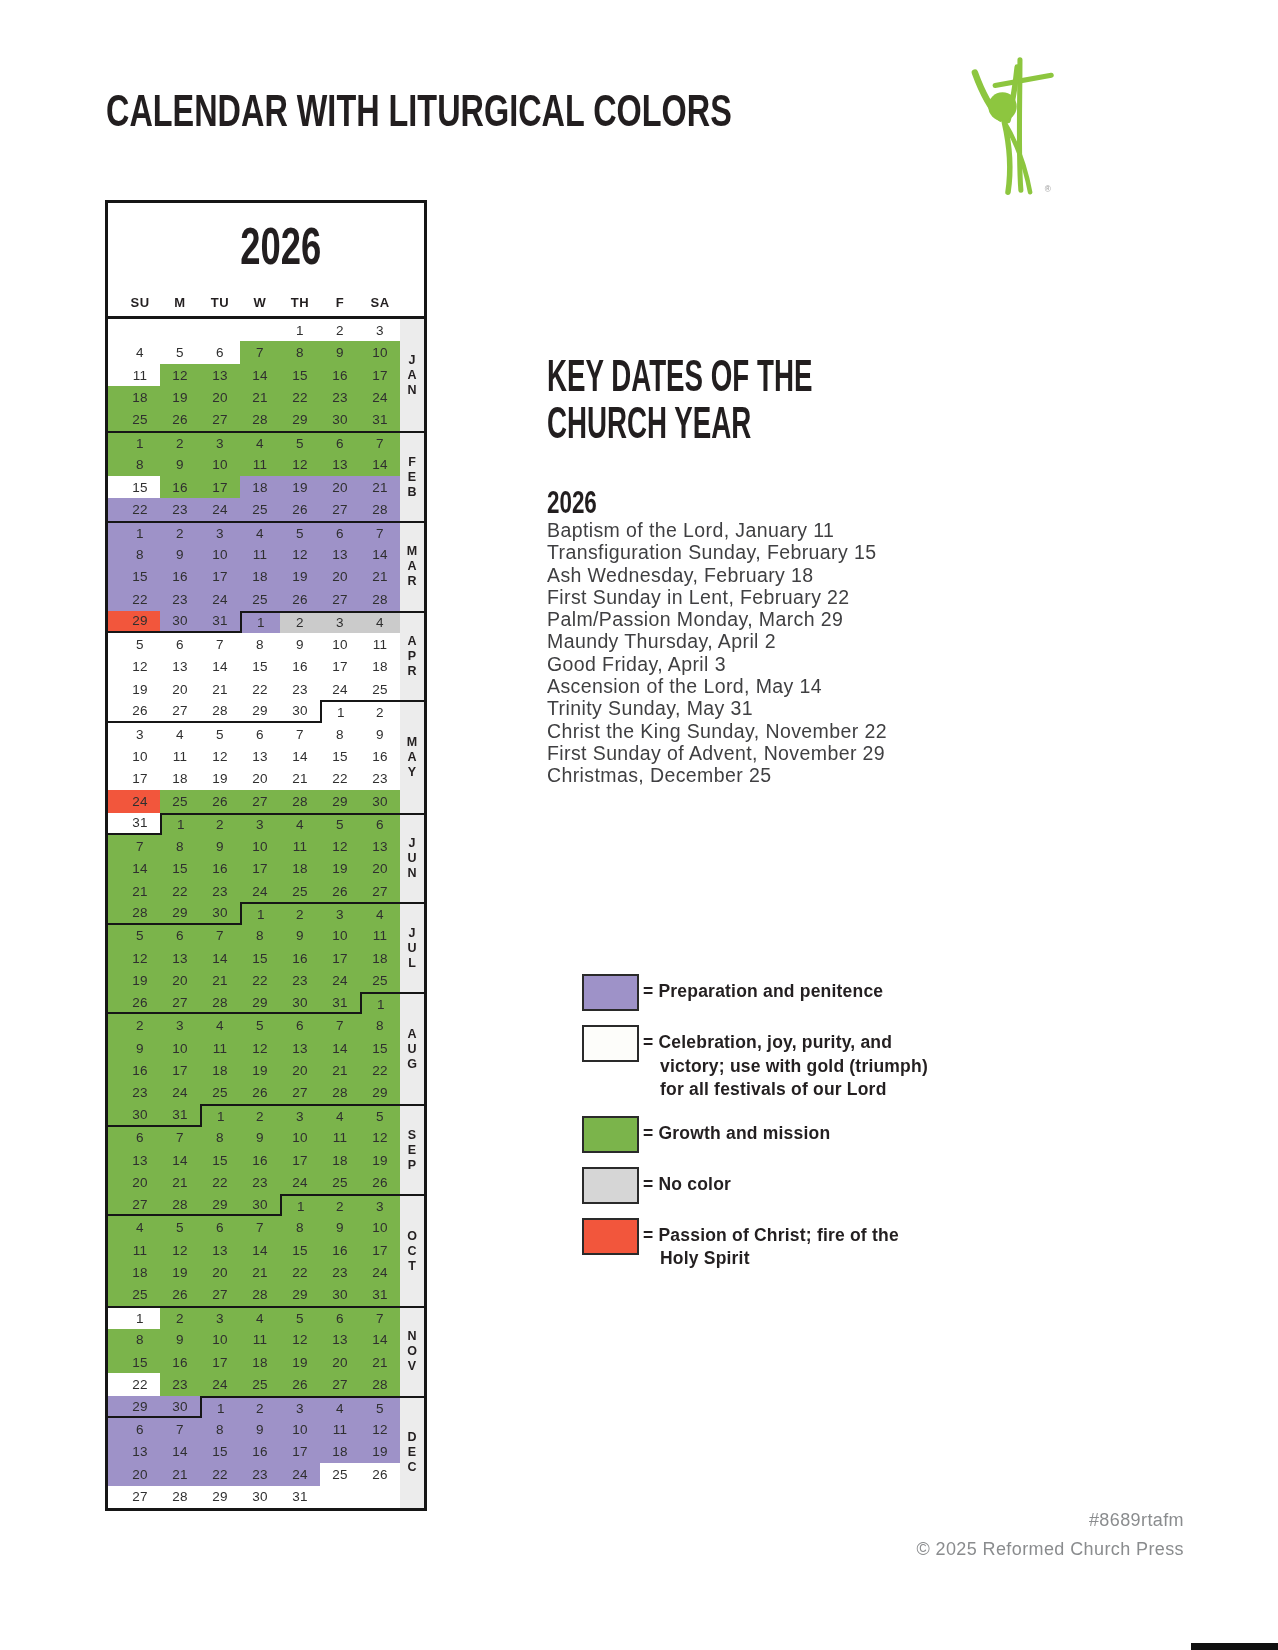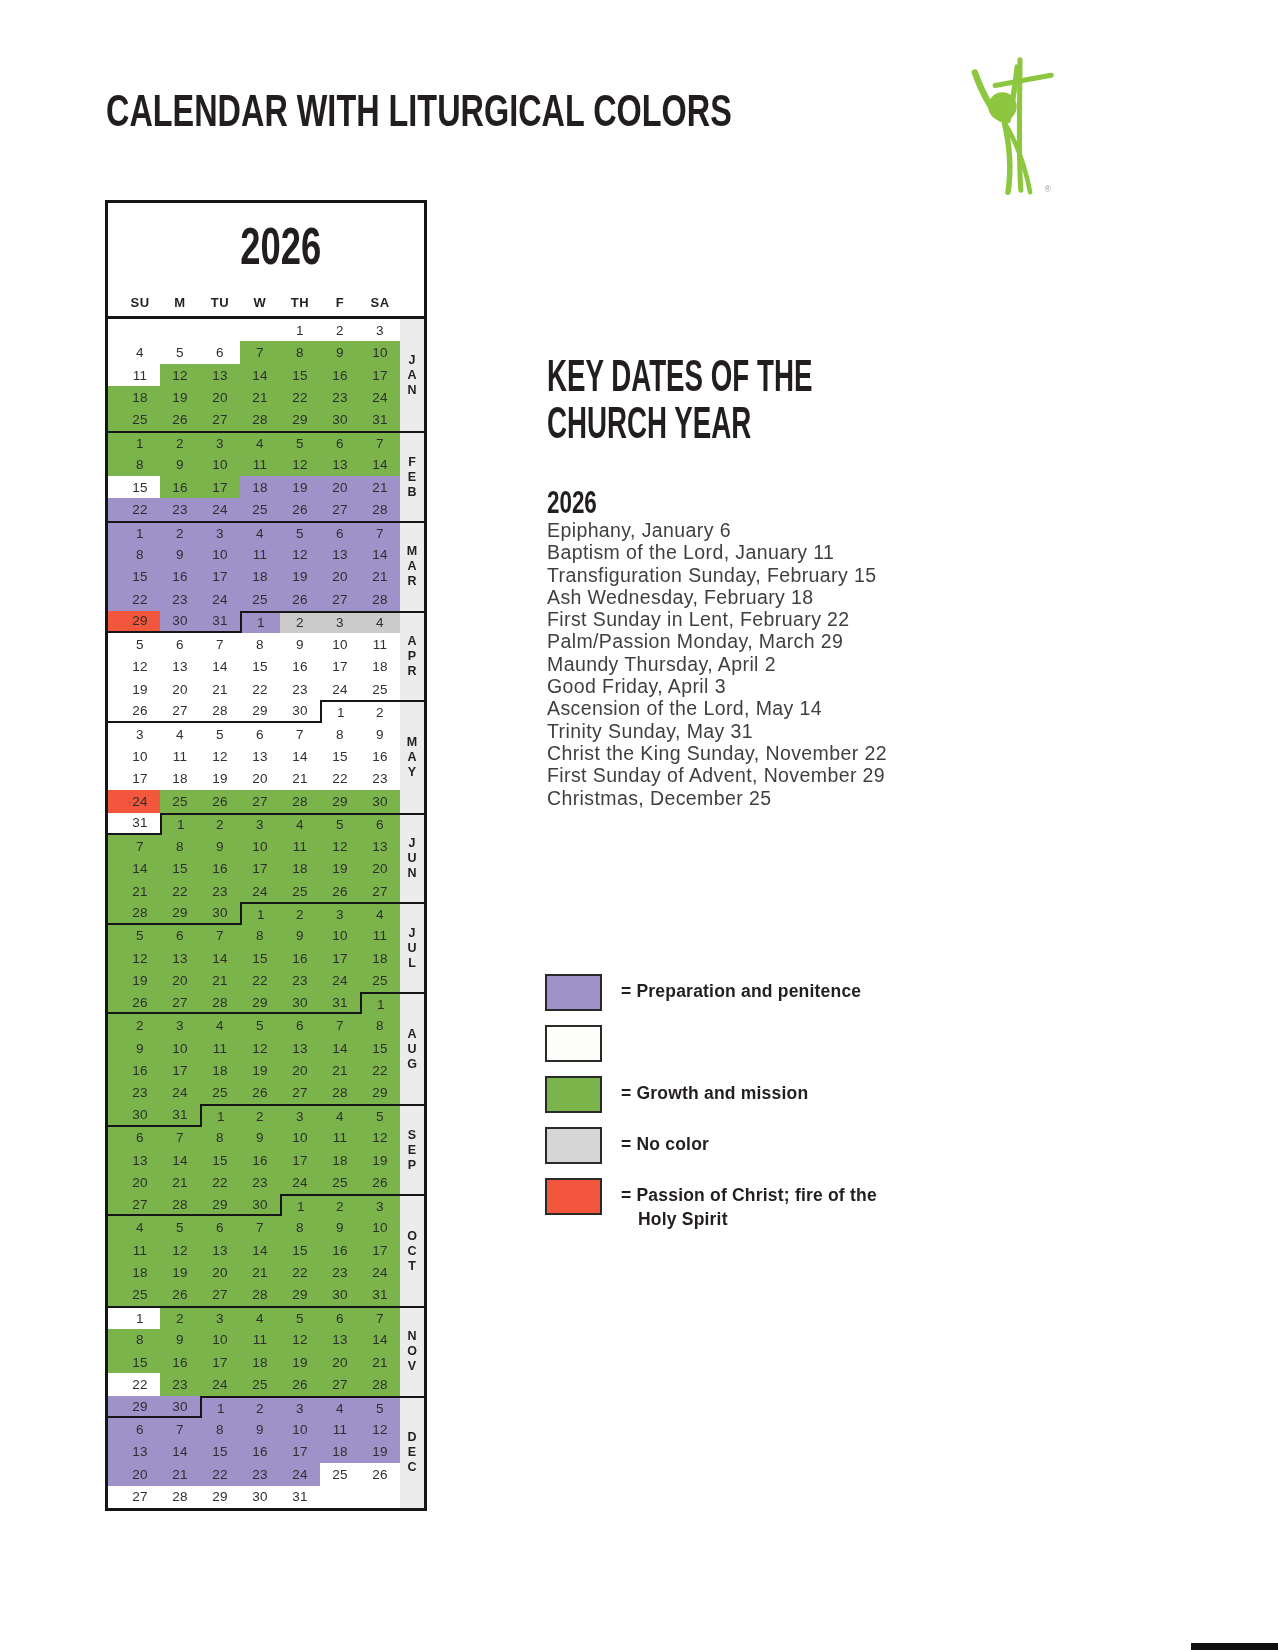--- a/index.html
+++ b/index.html
@@ -52,21 +52,21 @@
     font-size: 12.5px; font-weight: bold; color: #231f20; line-height: 15px;
   }
   
   .keydates { position: absolute; left: 547px; top: 352px; }
   .kd-heading { font-size: 44px; font-weight: bold; line-height: 47px; transform: scaleX(0.63); transform-origin: 0 0; white-space: nowrap; color: #221e1f; }
   .kd-year { margin-top: 39px; font-size: 32px; font-weight: bold; line-height: 34px; transform: scaleX(0.70); transform-origin: 0 0; color: #221e1f; }
   .kd-list { margin-top: 0px; }
   .kd-item { font-size: 19.5px; line-height: 22.3px; letter-spacing: 0.4px; color: #3f3f41; white-space: nowrap; }
   
   .legend { position: absolute; left: 545px; top: 974px; width: 500px; display: flex; flex-direction: column; gap: 14px; }
-  .legend-item { display: flex; gap: 19px; }
+  .legend-item { display: flex; gap: 4px; margin-left: 37px; }
   .swatch { width: 57px; height: 37px; border: 2.5px solid #2a2a2a; flex: none; }
   .legend-label { font-size: 17.5px; font-weight: bold; line-height: 23.5px; padding-top: 6px; color: #231f20; letter-spacing: 0.2px; }
   .legend-label .cont { padding-left: 17px; }
   
   .footer { position: absolute; right: 94px; top: 1506px; text-align: right; font-size: 18px; line-height: 29px; color: #8a8c8e; letter-spacing: 0.4px; }
   .corner-mark { position: absolute; right: 0; bottom: 0; width: 87px; height: 7px; background: #101010; }
 </style>
 </head>
 <body>
 
@@ -537,21 +537,20 @@
       </div>
   </div>
 
   <div class="keydates">
     <div class="kd-heading">
       <div>KEY DATES OF THE</div>
       <div>CHURCH YEAR</div>
     </div>
     <div class="kd-year">2026</div>
     <div class="kd-list">
-        <div class="kd-item">Epiphany, January 6</div>
         <div class="kd-item">Baptism of the Lord, January 11</div>
         <div class="kd-item">Transfiguration Sunday, February 15</div>
         <div class="kd-item">Ash Wednesday, February 18</div>
         <div class="kd-item">First Sunday in Lent, February 22</div>
         <div class="kd-item">Palm/Passion Monday, March 29</div>
         <div class="kd-item">Maundy Thursday, April 2</div>
         <div class="kd-item">Good Friday, April 3</div>
         <div class="kd-item">Ascension of the Lord, May 14</div>
         <div class="kd-item">Trinity Sunday, May 31</div>
         <div class="kd-item">Christ the King Sunday, November 22</div>
@@ -562,20 +561,25 @@
 
   <div class="legend">
       <div class="legend-item">
         <div class="swatch" style="background: rgb(158, 146, 200);"></div>
         <div class="legend-label">
           <div>= Preparation and penitence</div>
         </div>
       </div>
       <div class="legend-item">
         <div class="swatch" style="background: rgb(253, 253, 250);"></div>
+        <div class="legend-label">
+          <div>= Celebration, joy, purity, and</div>
+          <div class="cont">victory; use with gold (triumph)</div>
+          <div class="cont">for all festivals of our Lord</div>
+        </div>
       </div>
       <div class="legend-item">
         <div class="swatch" style="background: rgb(123, 180, 75);"></div>
         <div class="legend-label">
           <div>= Growth and mission</div>
         </div>
       </div>
       <div class="legend-item">
         <div class="swatch" style="background: rgb(214, 214, 214);"></div>
         <div class="legend-label">
@@ -584,15 +588,19 @@
       </div>
       <div class="legend-item">
         <div class="swatch" style="background: rgb(242, 86, 60);"></div>
         <div class="legend-label">
           <div>= Passion of Christ; fire of the</div>
           <div class="cont">Holy Spirit</div>
         </div>
       </div>
     </div>
 
+  <div class="footer">
+    <div>#8689rtafm</div>
+    <div>© 2025 Reformed Church Press</div>
+  </div>
 
   <div class="corner-mark"></div>
 </div>
 
 </body></html>

